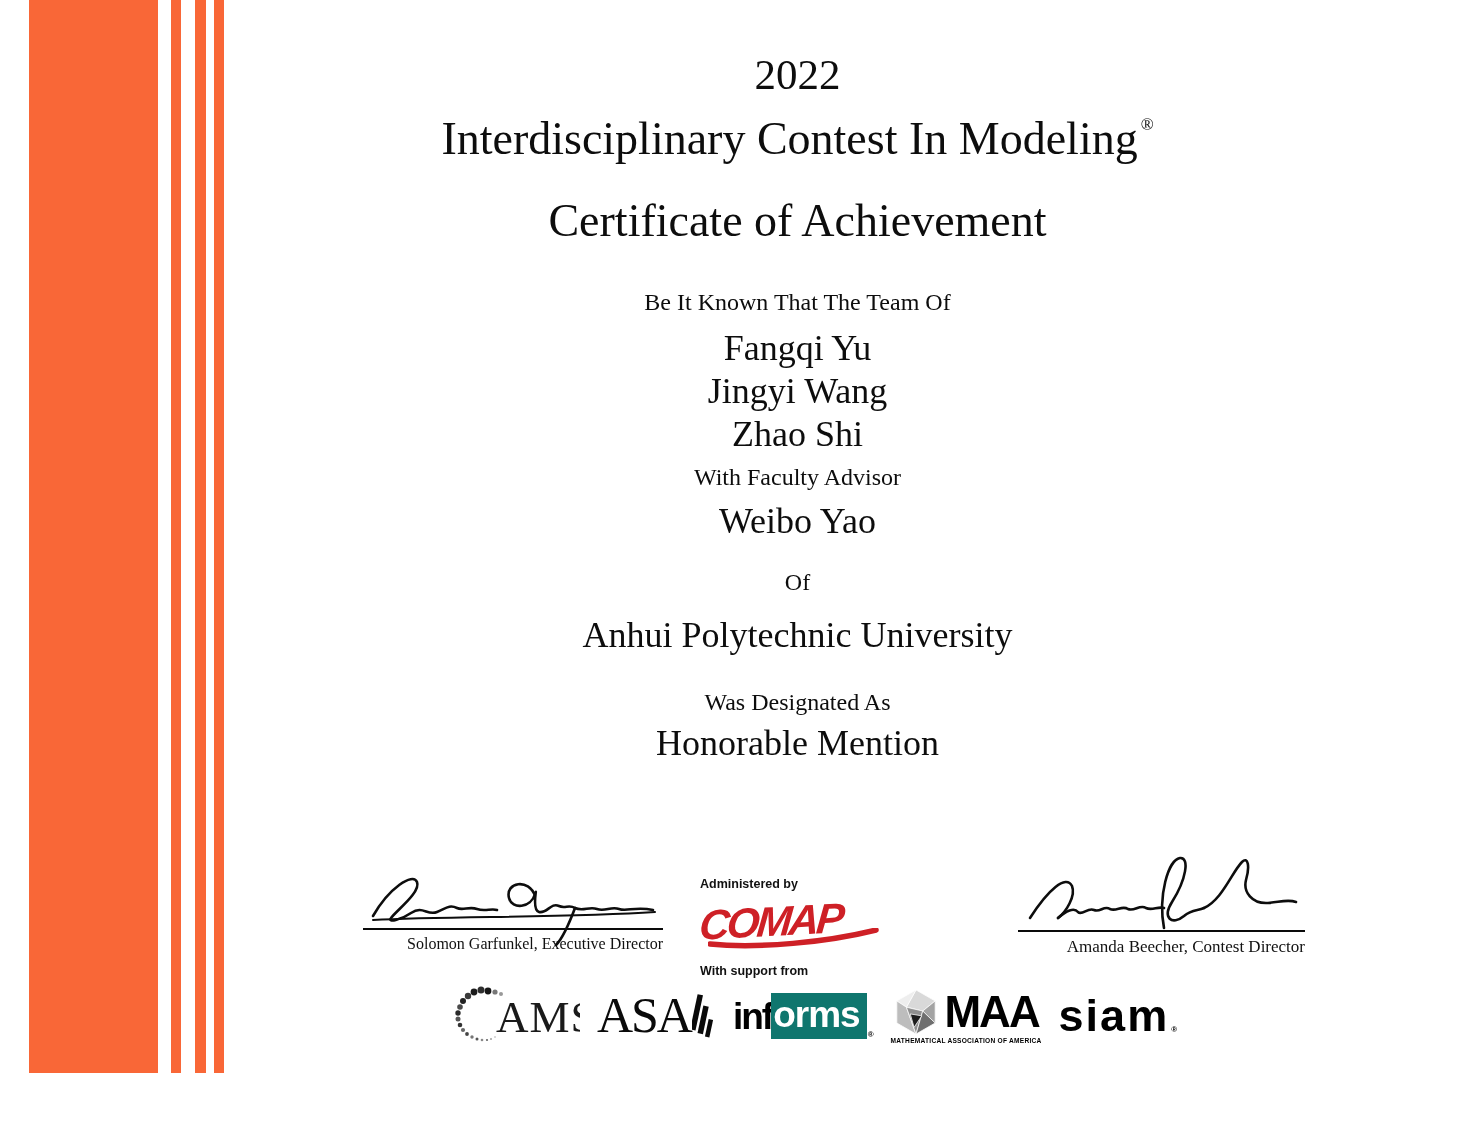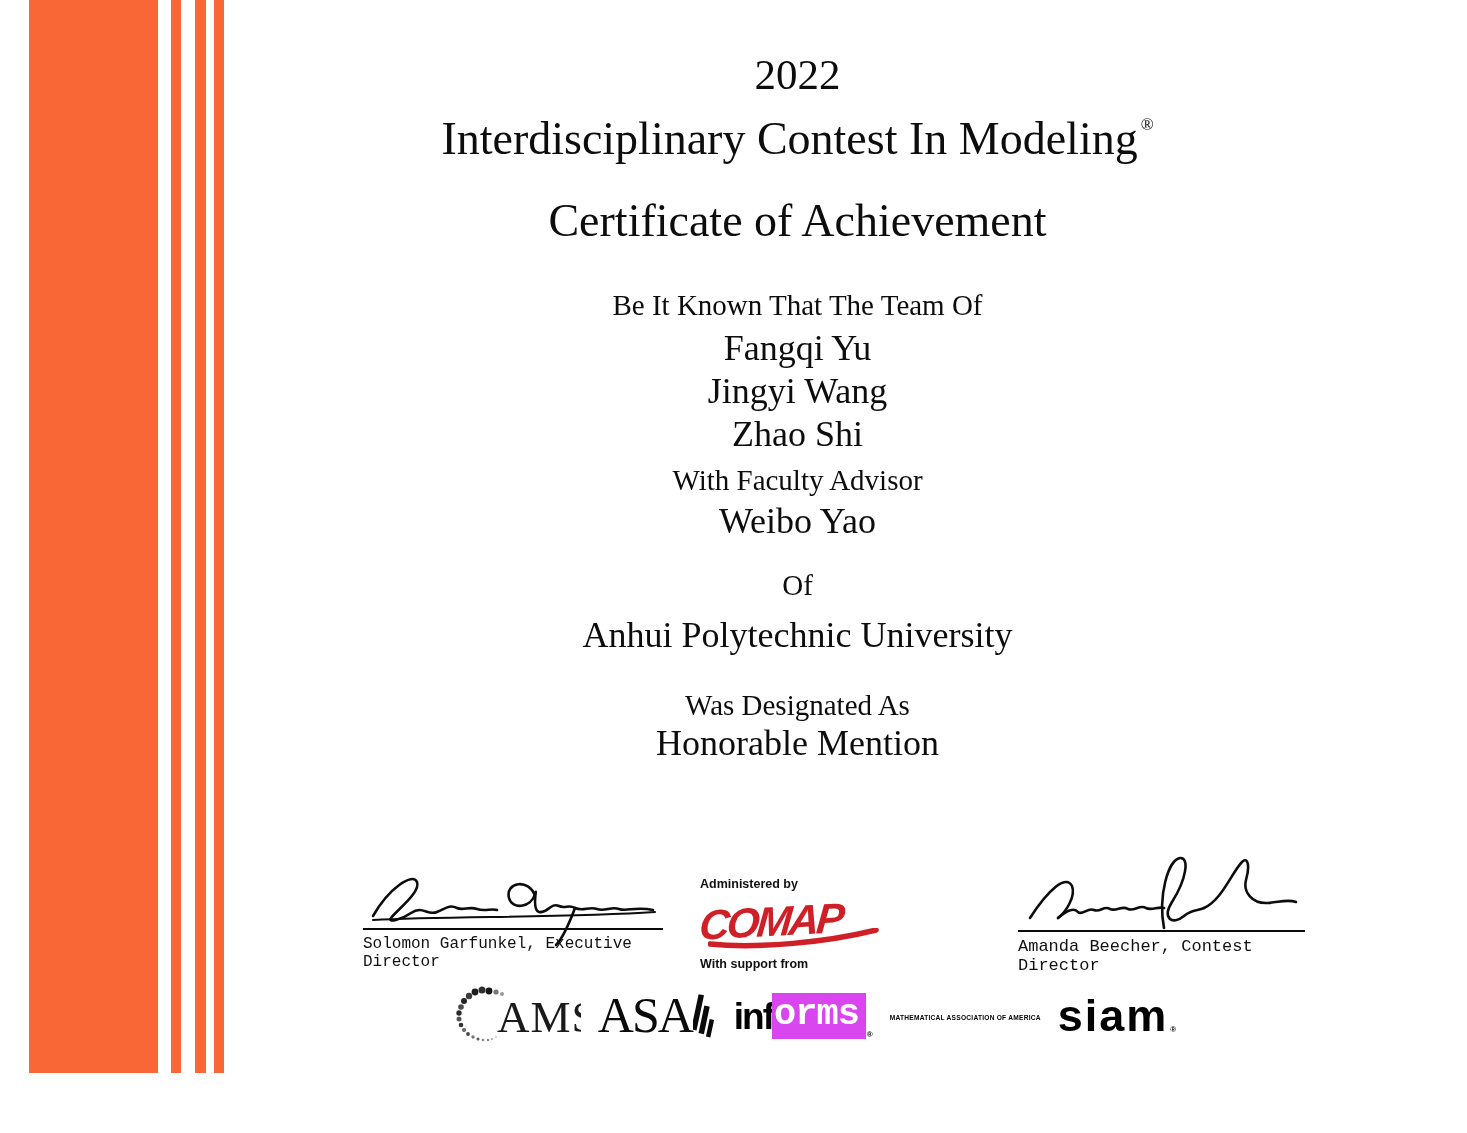--- a/index.html
+++ b/index.html
@@ -17,35 +17,35 @@
   .bar-s2 { left:195px; width:11px; }
   .bar-s3 { left:214px; width:10px; }
 
   
   .content { position:absolute; left:230px; top:16px; width:1135px; height:100%; }
   .line { position:absolute; left:0; width:100%; text-align:center; white-space:nowrap; margin:0; font-weight:normal; }
   .year     { top:34px;  font-size:43px; }
   .title    { top:96px;  font-size:46px; }
   .reg-sup  { font-size:17px; vertical-align:24px; margin-left:3px; }
   .subtitle { top:178px; font-size:46px; }
-  .small    { font-size:29px; }
+  .small    { font-size:24px; }
   .big      { font-size:36px; }
   .intro      { top:273px; }
   .member-1   { top:311px; }
   .member-2   { top:354px; }
   .member-3   { top:397px; }
   .adv-label  { top:448px; }
   .adv-name   { top:484px; }
   .of-label   { top:553px; }
   .institution{ top:598px; }
   .desig-label{ top:673px; }
   .designation{ top:706px; }
 
   
-  .sig { position:absolute; text-align:left;font-family:Liberation Mono, monospace; }
+  .sig { position:absolute; text-align:right; }
   .sig svg { display:block; margin:0 auto; overflow:visible; }
   .sig-rule { border-top:2px solid #0a0a0a; height:0; }
   .sig-caption { margin-top:5px; color:#111; }
   .sig-left  { left:363px;  top:866px; width:300px; }
   .sig-left svg { width:292px; height:62px; }
   .sig-left .sig-caption { font-size:16px; }
   .sig-right { left:1018px; top:852px; width:287px; }
   .sig-right svg { width:280px; height:78px; }
   .sig-right .sig-caption { font-size:17px; }
 
@@ -53,33 +53,33 @@
   .admin { position:absolute; left:700px; top:877px; width:190px; text-align:left;
            font-family:"Liberation Sans", sans-serif; }
   .admin-label { font-weight:bold; font-size:12.5px; color:#111; }
   .comap { position:relative; height:60px; margin-top:2px; }
   .comap-text {
     font-family:"Liberation Sans", sans-serif; font-weight:bold; font-style:italic;
     font-size:42px; line-height:58px; color:var(--red); letter-spacing:-3px;
     display:inline-block; transform:skewX(-8deg) rotate(-3deg);
   }
   .comap-swoosh { position:absolute; left:8px; bottom:3px; width:172px; height:22px; }
-  .support { margin-top:4px; }
+  .support { margin-top:11px; }
 
   
   .sponsors { position:absolute; left:492px; top:983px; width:645px; height:66px;
               display:flex; align-items:center; justify-content:center; gap:17px; }
   .ams-svg { width:128px; height:62px; }
   .asa { display:flex; align-items:flex-start; }
   .asa-text { font-family:"Liberation Serif", serif; font-size:50px; line-height:0.92; letter-spacing:-2px; color:#0a0a0a; }
   .asa-bars { width:24px; height:46px; margin-left:1px; margin-top:2px; }
   .informs { display:flex; align-items:center; font-family:"Liberation Sans", sans-serif; font-weight:bold; }
   .inf  { font-size:37px; letter-spacing:-2px; line-height:1; color:#000; }
-  .orms { font-size:37px; letter-spacing:-1px; line-height:1; background:#d946ef; color:#fff;
-          padding:3px 7px 6px 2px; margin-left:-1px;font-family:Liberation Mono, monospace; }
+  .orms { font-size:37px; letter-spacing:-1px; line-height:1; background:#0f766e; color:#fff;
+          padding:3px 7px 6px 2px; margin-left:-1px; }
   .tm { font-size:8px; line-height:1; color:#000; }
   .informs .tm { align-self:flex-end; margin-left:1px; }
   .maa { display:flex; flex-direction:column; align-items:center; }
   .maa-top { display:flex; align-items:center; gap:5px; }
   .maa-icon { width:46px; height:46px; }
   .maa-text { font-family:"Liberation Sans", sans-serif; font-weight:bold; font-size:44px;
               line-height:1; letter-spacing:-2px; color:#000; }
   .maa-tagline { font-family:"Liberation Sans", sans-serif; font-weight:bold; font-size:6.6px;
                  letter-spacing:0.25px; margin-top:2px; white-space:nowrap; color:#000; }
   .siam { display:flex; align-items:flex-end; font-family:"Liberation Sans", sans-serif; font-weight:bold; }
@@ -192,20 +192,35 @@
     </svg>
   </div>
 
   <div class="informs">
     <span class="inf">inf</span>
       <span class="orms">orms</span>
       <span class="tm">®</span>
   </div>
 
   <div class="maa">
+    <div class="maa-top">
+      <svg class="maa-icon" viewBox="0 0 48 48">
+        <g stroke="#ffffff" stroke-width="0.8">
+          <polygon points="24,1 44,12.5 44,35.5 24,47 4,35.5 4,12.5" fill="#c4c4c4"></polygon>
+          <polygon points="24,1 44,12.5 31,23 14,19" fill="#d9d9d9"></polygon>
+          <polygon points="24,1 14,19 4,12.5" fill="#eeeeee"></polygon>
+          <polygon points="44,12.5 44,35.5 31,23" fill="#a3a3a3"></polygon>
+          <polygon points="14,19 24,47 4,35.5 4,12.5" fill="#bdbdbd"></polygon>
+          <polygon points="14,19 31,23 24,47" fill="#8f8f8f"></polygon>
+          <polygon points="31,23 44,35.5 24,47" fill="#6f6f6f"></polygon>
+          <polygon points="18,26 30,28 22,40" fill="#1d1d1d"></polygon>
+        </g>
+      </svg>
+      <span class="maa-text">MAA</span>
+    </div>
     <div class="maa-tagline">MATHEMATICAL ASSOCIATION OF AMERICA</div>
   </div>
 
   <div class="siam">
     <span class="siam-text">siam</span>
       <span class="tm">®</span>
   </div>
 
 </div>
 

